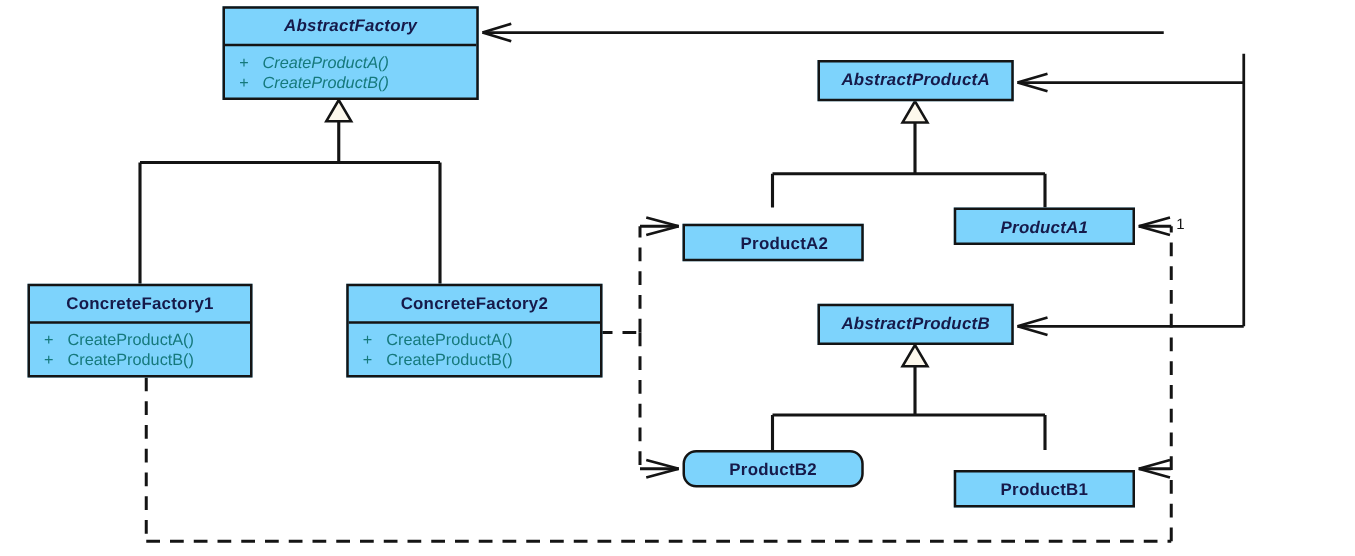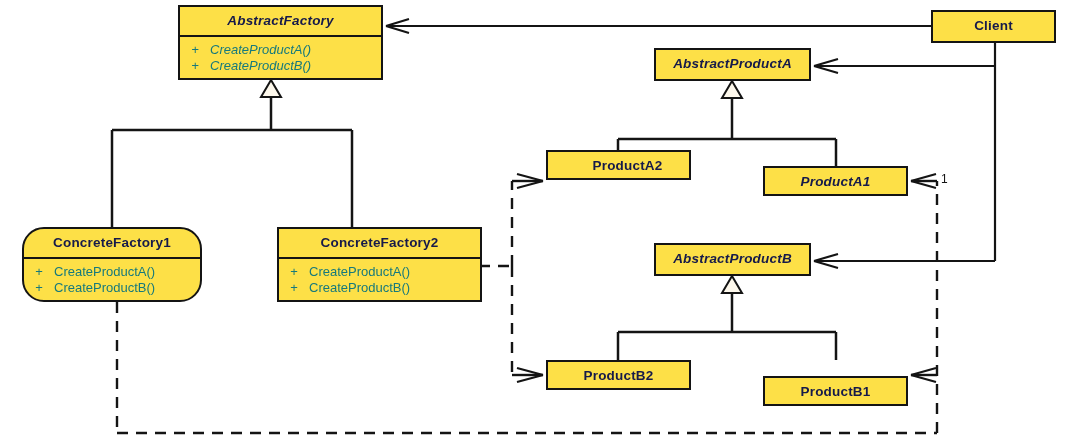--- a/index.html
+++ b/index.html
@@ -8,21 +8,21 @@
     width:1084px;height:445px;
     background:#ffffff;
     font-family:"Liberation Sans", sans-serif;
     overflow:hidden;
   }
   #edges{position:absolute;left:0;top:0;width:1084px;height:445px;}
 
   .uml-box{
     position:absolute;
     box-sizing:border-box;
-    background:#fde047;
+    background:#7dd3fc;
     border:2px solid #141414;
     z-index:5;
   }
   .uml-title{
     text-align:center;
     color:#161a4a;
     font-weight:bold;
     font-size:13.5px;
     letter-spacing:.2px;
     line-height:1;
@@ -40,27 +40,27 @@
     line-height:16px;
     white-space:nowrap;
   }
   .op-vis{ width:30px; text-align:center; flex:0 0 30px; }
   .op-name{ flex:1 1 auto; }
   .op-row.abstract .op-name,
   .op-row.abstract .op-vis{ font-style:italic; }
 
   
   #box-abstractfactory{ left:178px; top:5px;  width:205px; height:75px; }
-  #box-concretefactory1{ left:22px;  top:227px; width:180px; height:75px;border-radius:22px; }
+  #box-concretefactory1{ left:22px;  top:227px; width:180px; height:75px; }
   #box-concretefactory2{ left:277px; top:227px; width:205px; height:75px; }
   #box-abstractproducta{ left:654px; top:48px;  width:157px; height:33px; }
   #box-abstractproductb{ left:654px; top:243px; width:157px; height:33px; }
-  #box-producta2{ left:546px; top:150px; width:145px; height:30px;padding-left:18px; }
+  #box-producta2{ left:546px; top:179px; width:145px; height:30px;padding-left:18px; }
   #box-producta1{ left:763px; top:166px; width:145px; height:30px;font-style:italic; }
-  #box-productb2{ left:546px; top:360px; width:145px; height:30px; }
+  #box-productb2{ left:546px; top:360px; width:145px; height:30px;border-radius:11px; }
   #box-productb1{ left:763px; top:376px; width:145px; height:30px; }
   #box-client{ left:931px; top:10px; width:125px; height:33px; }
 
   .mult-label{
     position:absolute;
     font-size:12px;
     color:#141414;
     z-index:6;
   }
   #mult-producta1{ left:941px; top:172px; }
@@ -192,19 +192,16 @@
   </div>
 
   <div class="uml-box" id="box-productb2">
     <div class="uml-title">ProductB2</div>
   </div>
 
   <div class="uml-box" id="box-productb1">
     <div class="uml-title">ProductB1</div>
   </div>
 
-  <div class="uml-box" id="box-client">
-    <div class="uml-title">Client</div>
-  </div>
 
   <div class="mult-label" id="mult-producta1">1</div>
 
 </div>
 
 </body></html>

